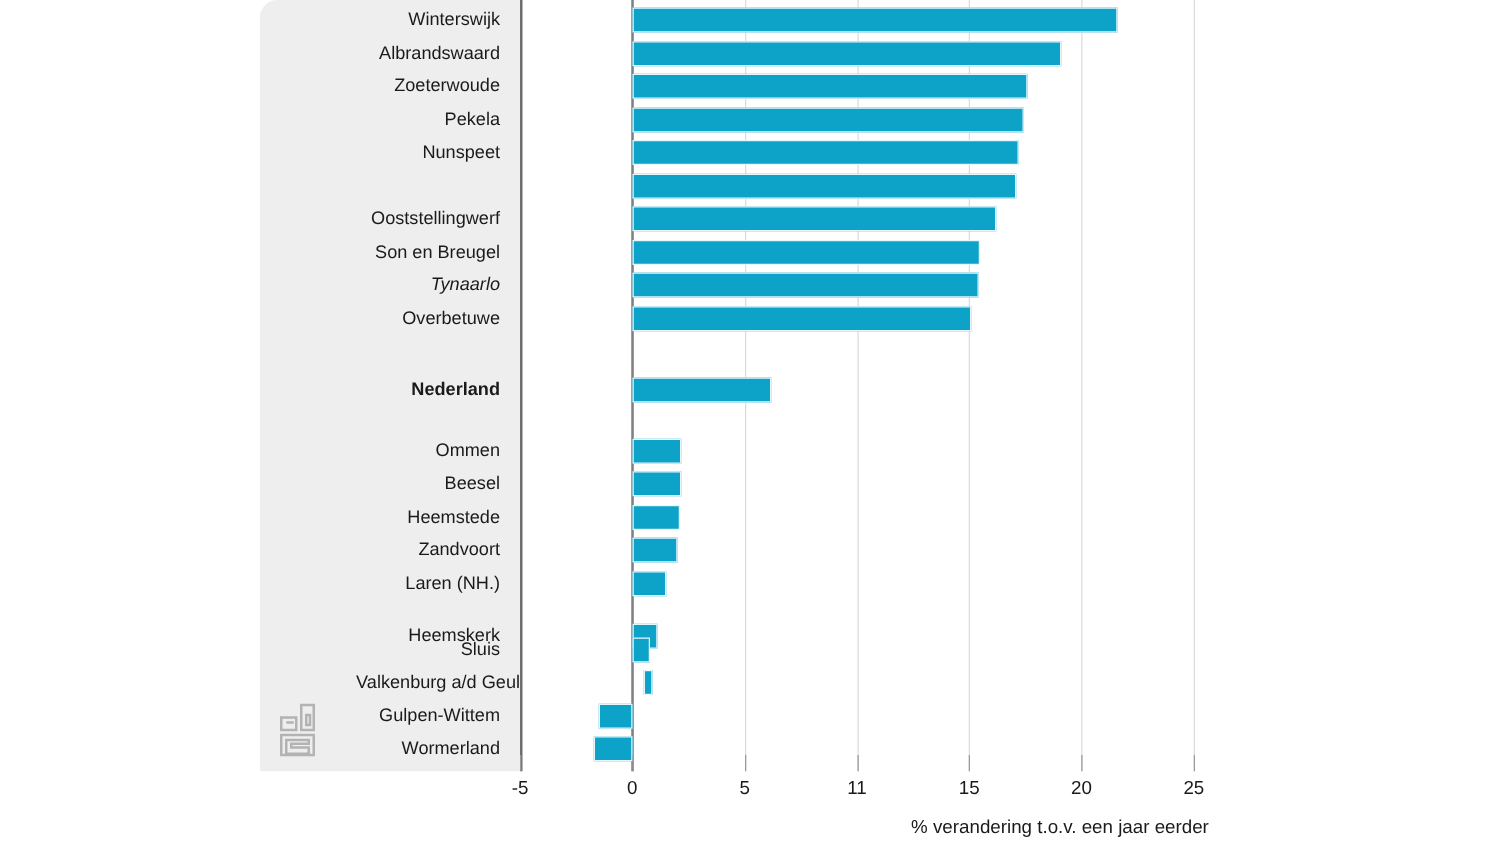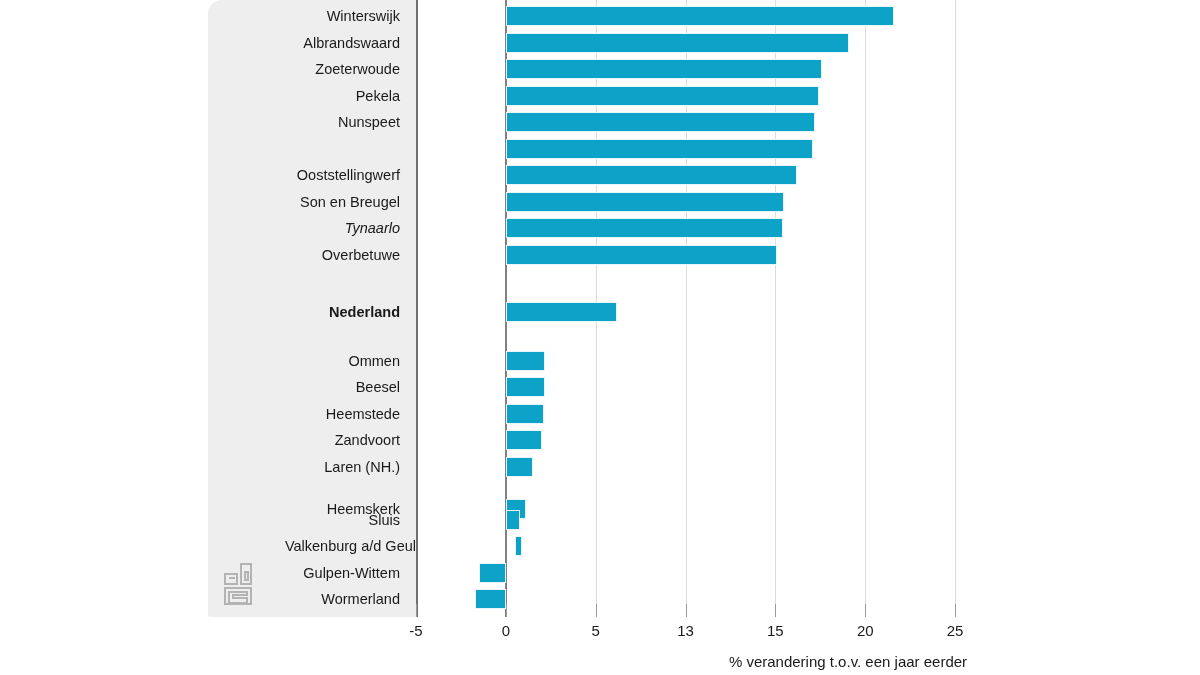--- a/index.html
+++ b/index.html
@@ -167,21 +167,21 @@
       </div>
     </div>
   <div id="ticks">
       <div class="tickmark" style="left: 416px;"></div>
       <div class="tick-label" style="left: 416px;">-5</div>
       <div class="tickmark" style="left: 505.846px;"></div>
       <div class="tick-label" style="left: 505.846px;">0</div>
       <div class="tickmark" style="left: 595.692px;"></div>
       <div class="tick-label" style="left: 595.692px;">5</div>
       <div class="tickmark" style="left: 685.538px;"></div>
-      <div class="tick-label" style="left: 685.538px;">13</div>
+      <div class="tick-label" style="left: 685.538px;">11</div>
       <div class="tickmark" style="left: 775.385px;"></div>
       <div class="tick-label" style="left: 775.385px;">15</div>
       <div class="tickmark" style="left: 865.231px;"></div>
       <div class="tick-label" style="left: 865.231px;">20</div>
       <div class="tickmark" style="left: 955.077px;"></div>
       <div class="tick-label" style="left: 955.077px;">25</div>
     </div>
 
   <div id="axis-title">% verandering t.o.v. een jaar eerder</div>
 

